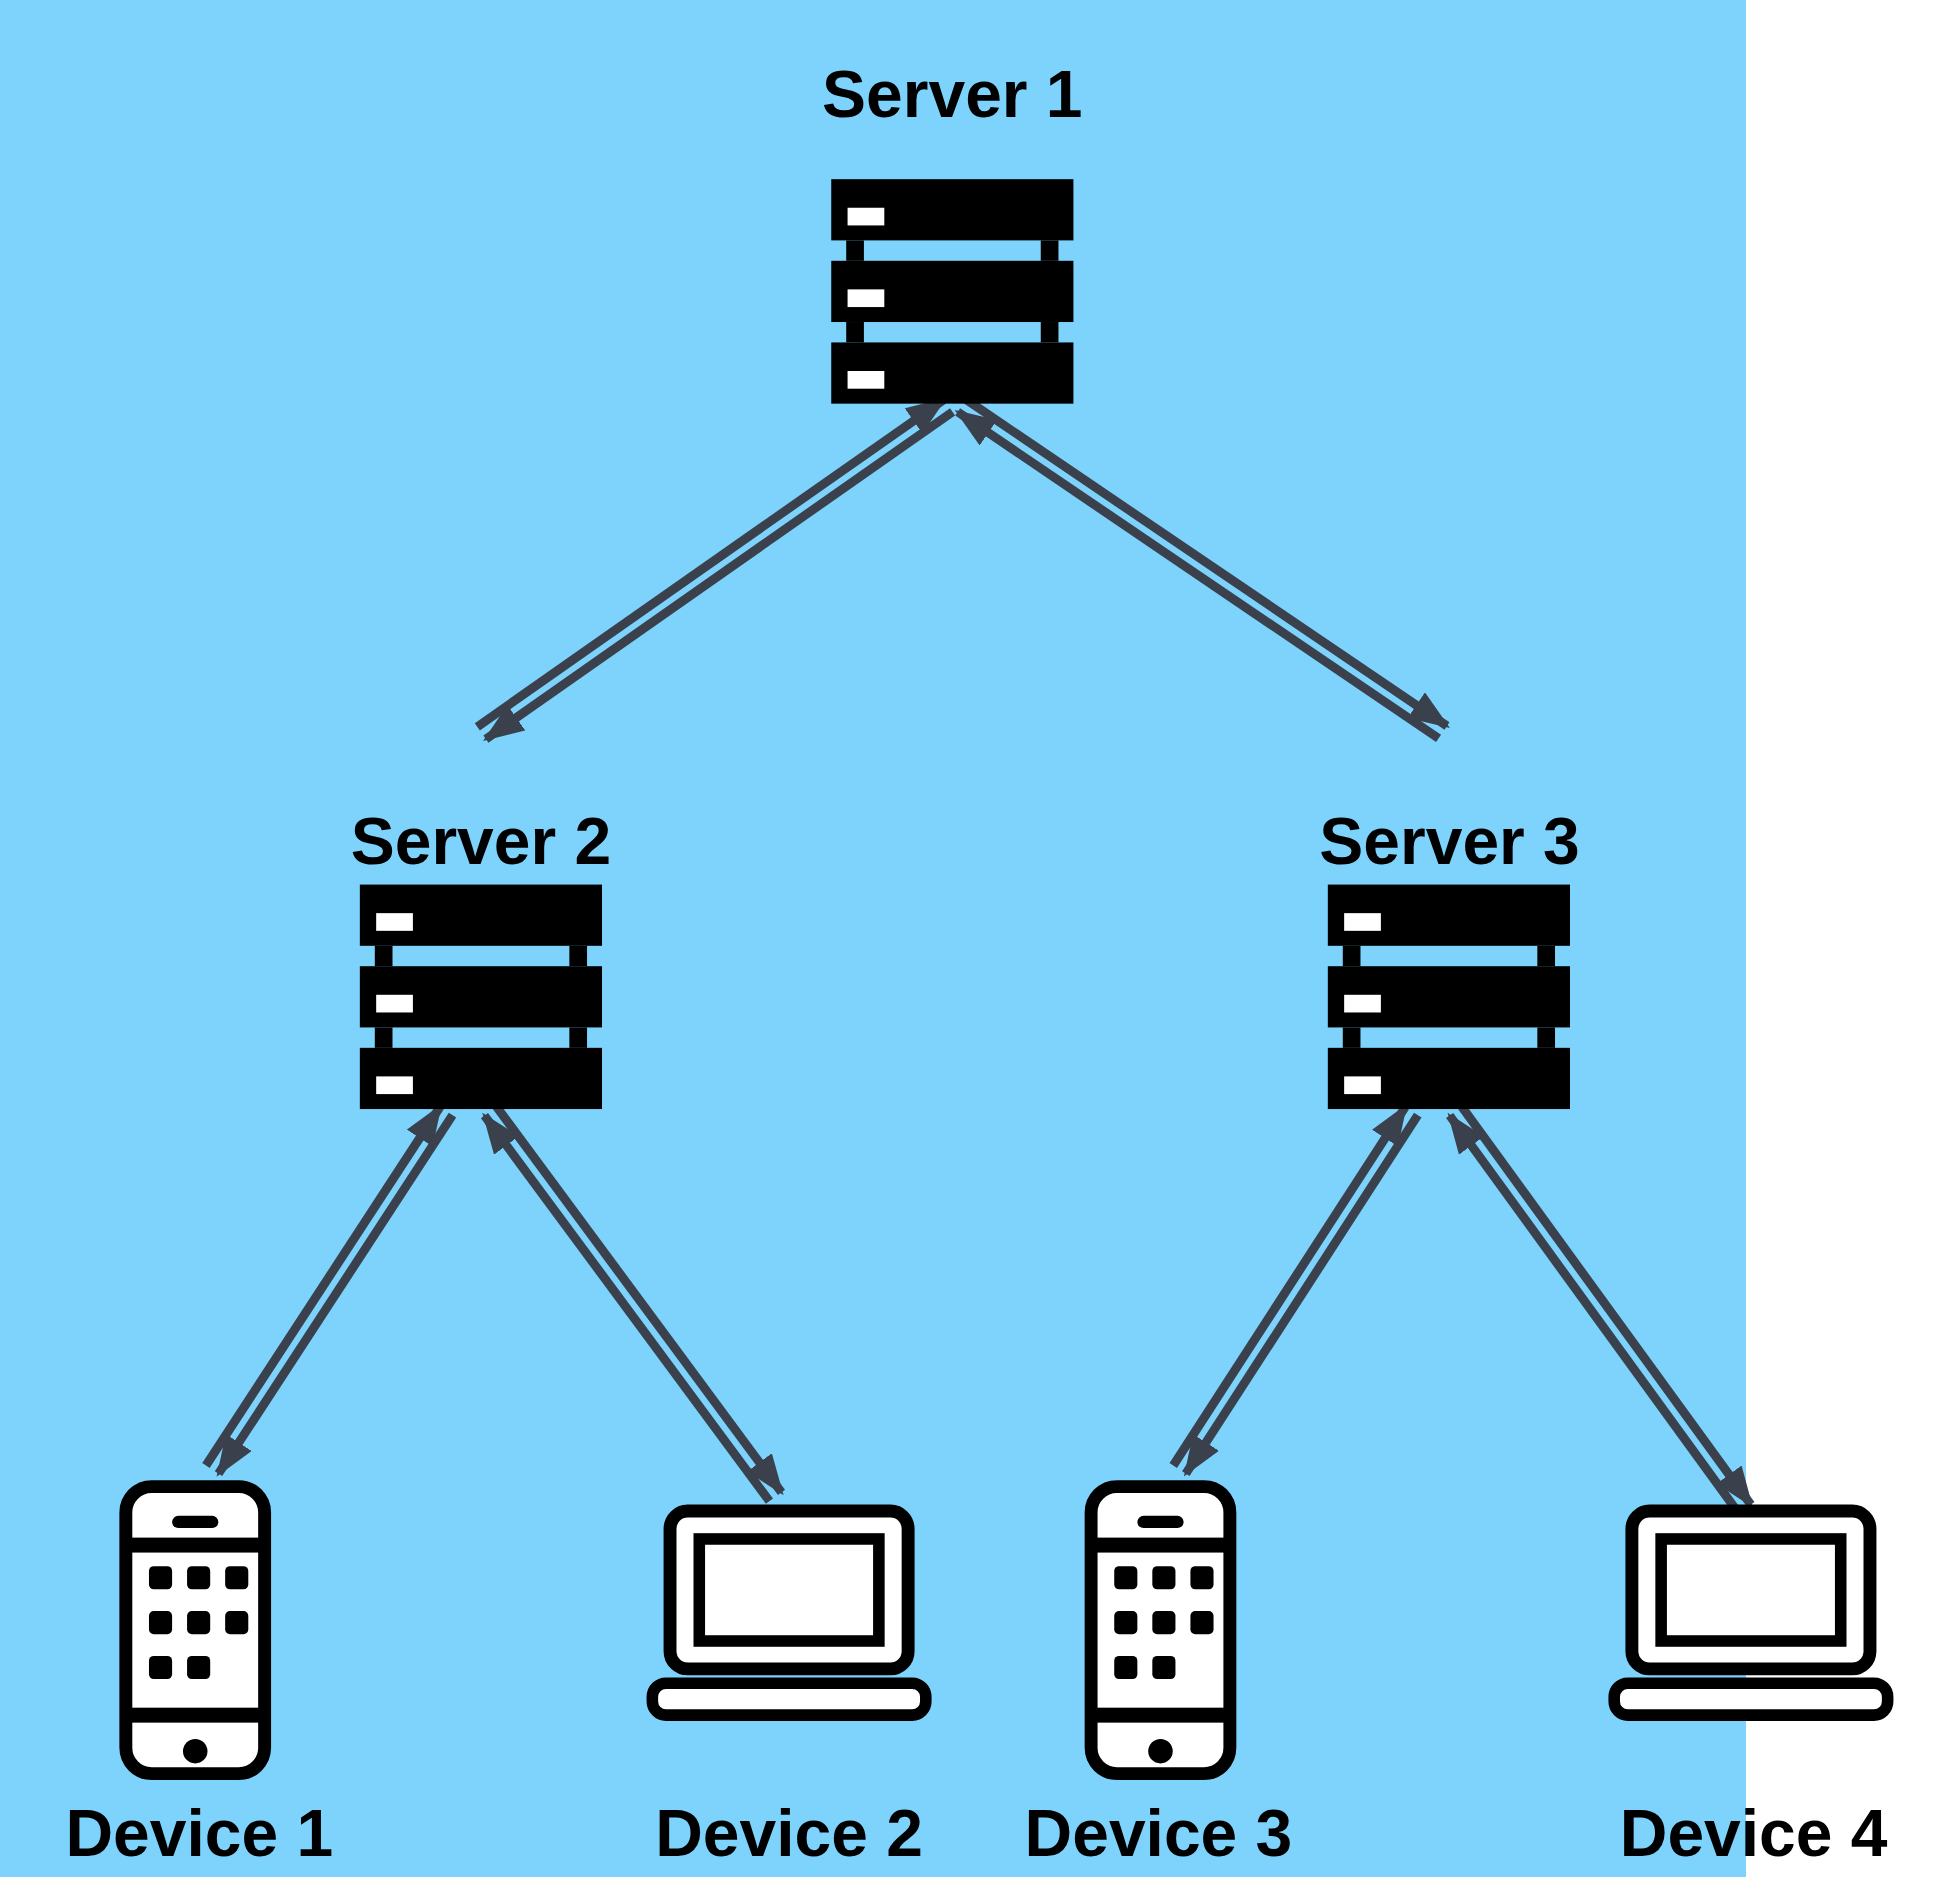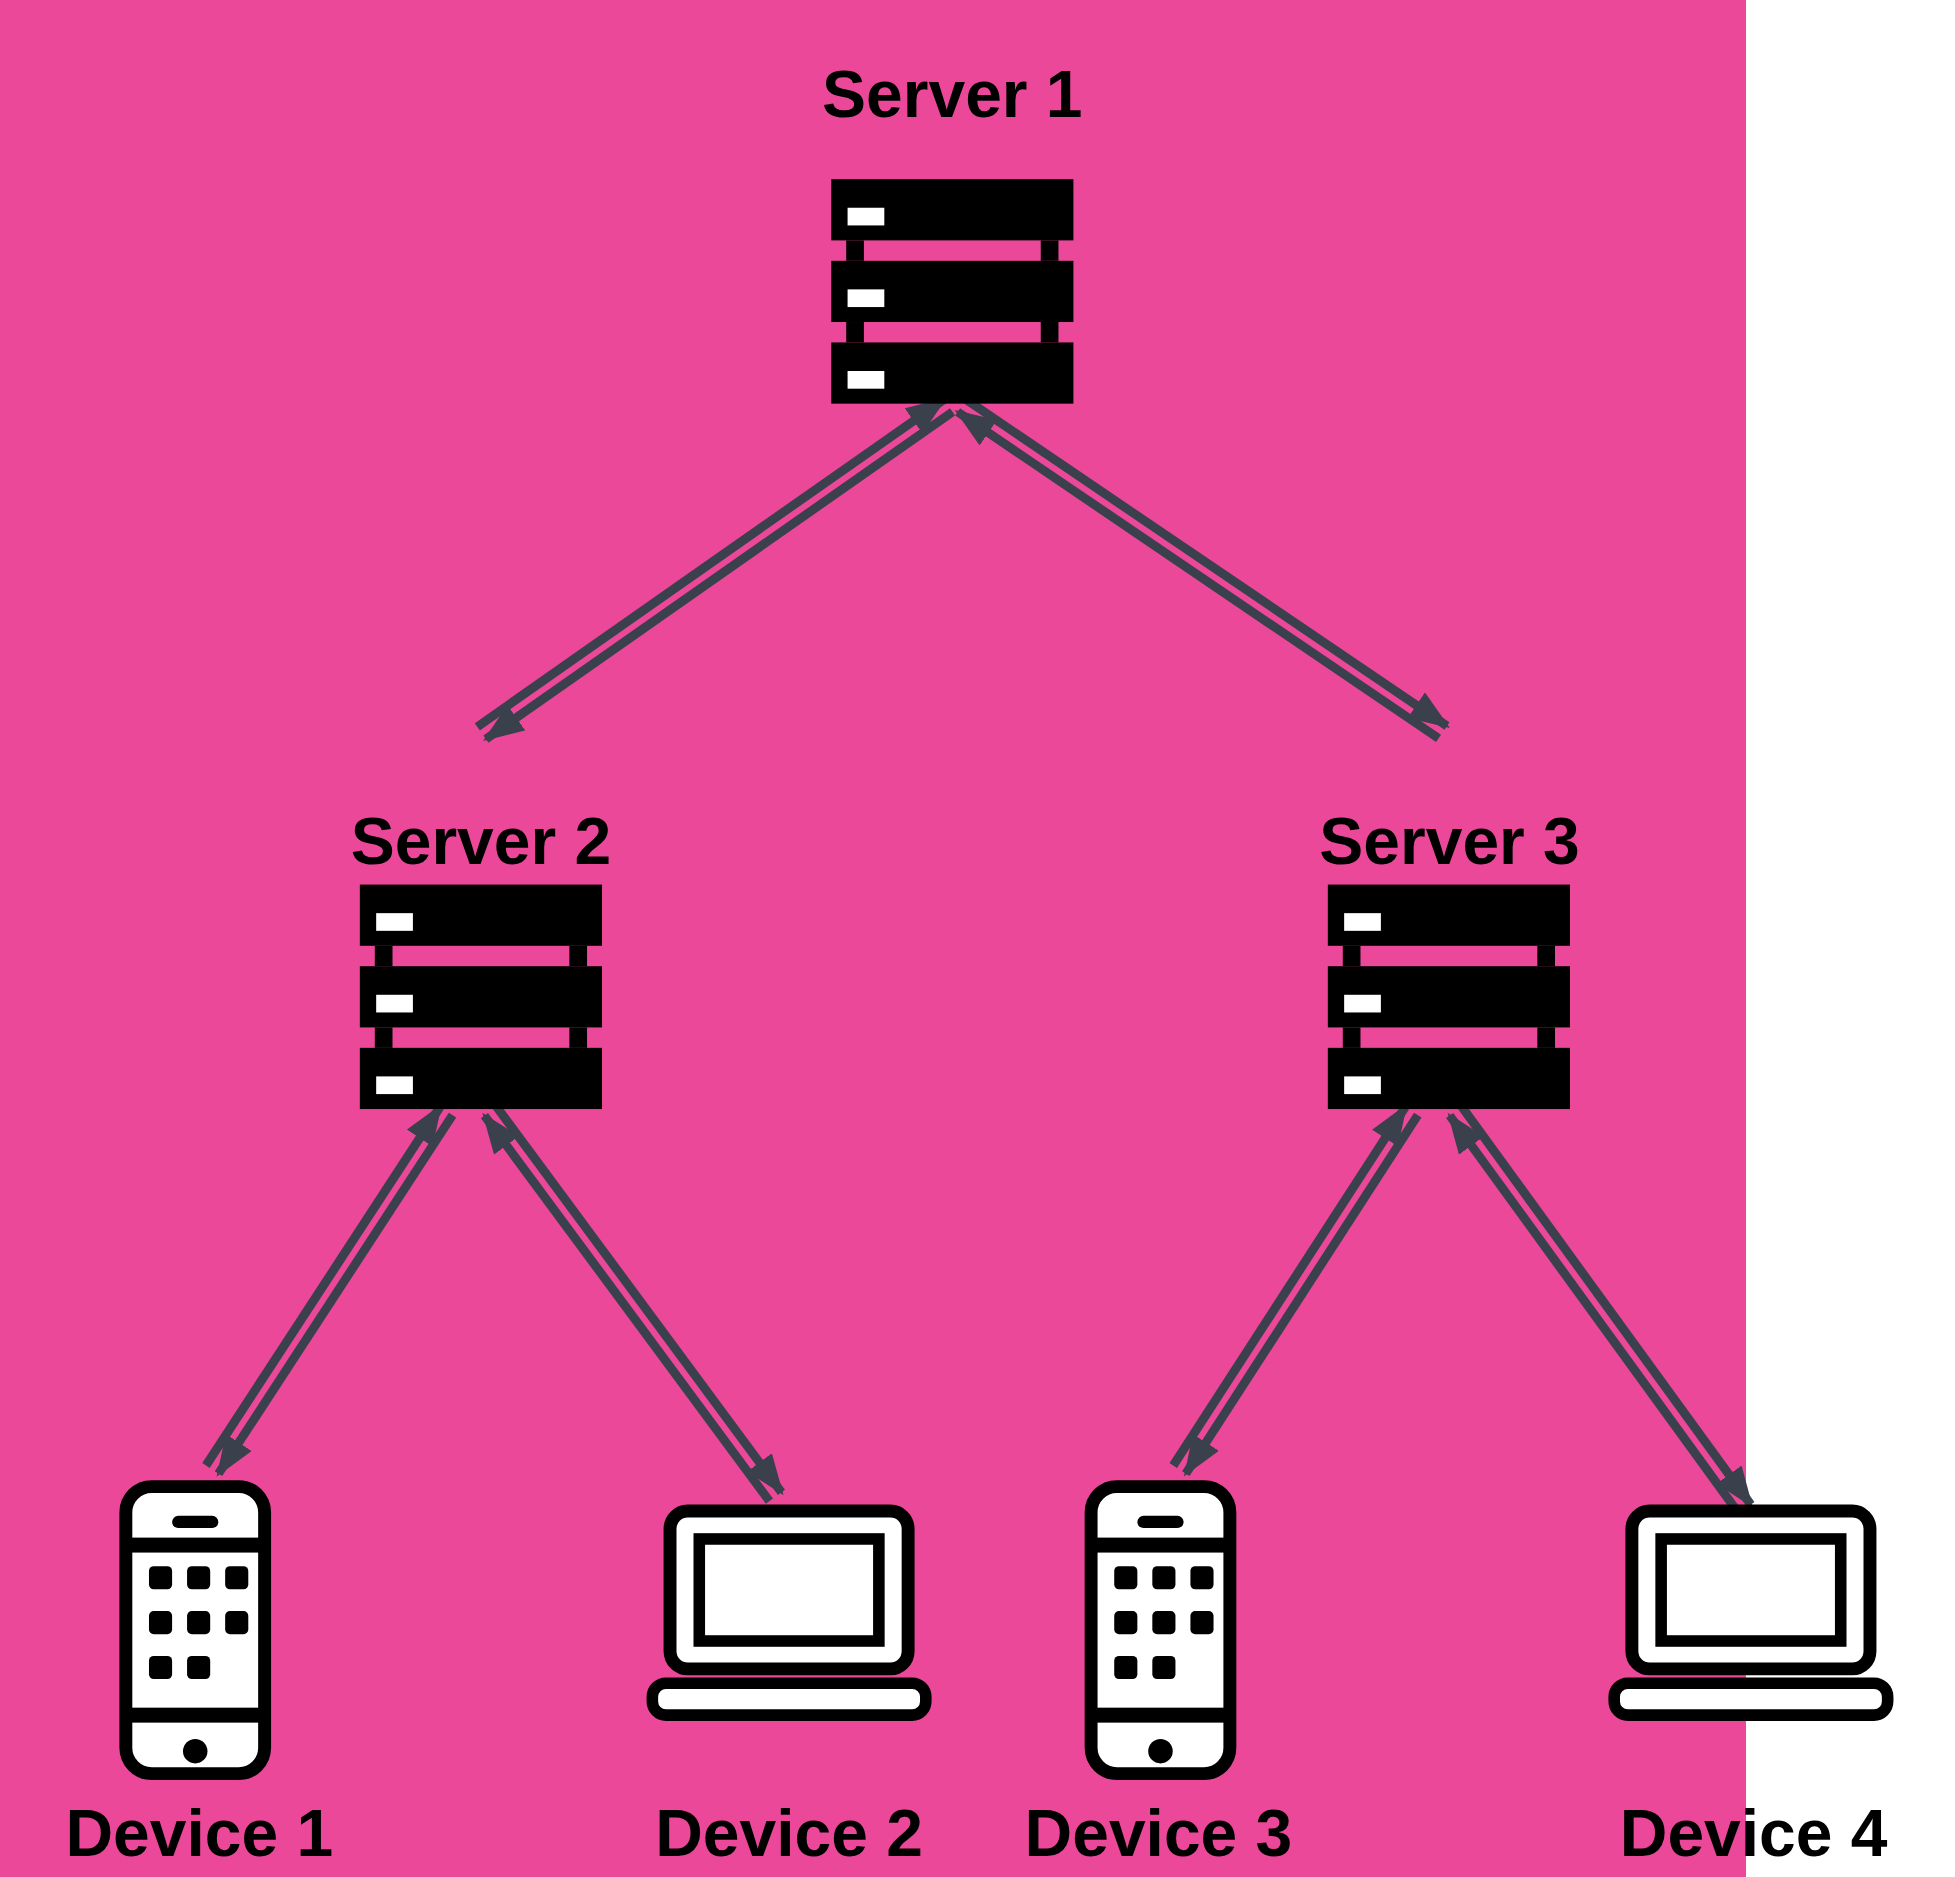--- a/index.html
+++ b/index.html
@@ -3,21 +3,21 @@
 <meta charset="utf-8">
 <style>
   html, body {
     margin: 0;
     padding: 0;
     background: #ffffff;
   }
   .stage {
     width: 1746px;
     height: 1878px;
-    background: #ec4899;
+    background: #7dd3fc;
     position: relative;
   }
   svg { display: block; }
   .node-label {
     font-family: "Liberation Sans", sans-serif;
     font-weight: 700;
     font-size: 97px;
     fill: #000000;
   }
   .icon-black { fill: #000000; }

